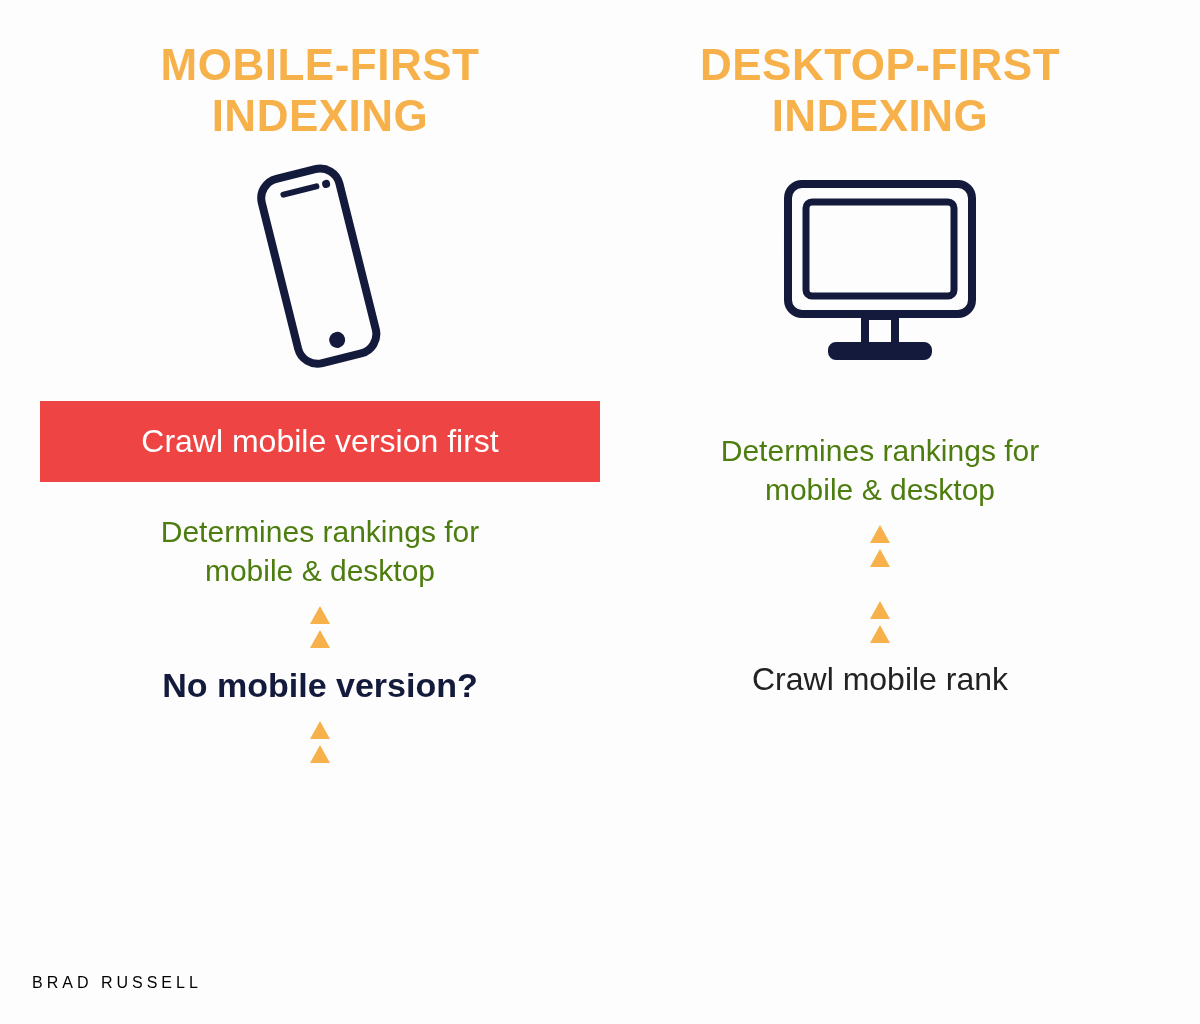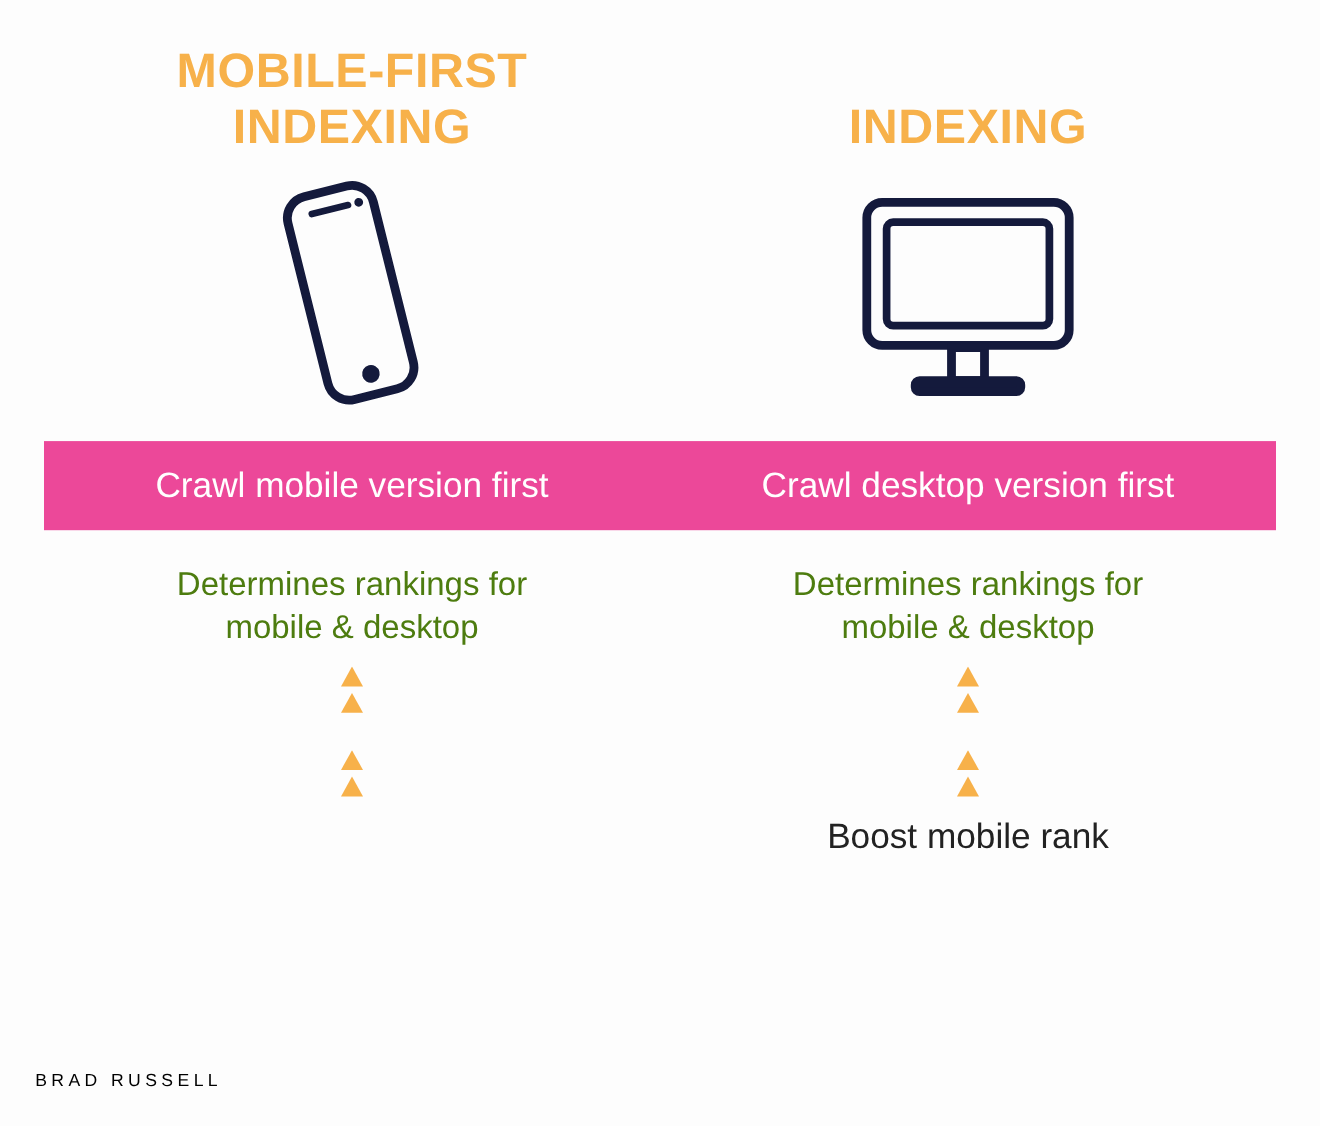--- a/index.html
+++ b/index.html
@@ -30,21 +30,21 @@
     text-align: center;
     letter-spacing: 0.5px;
   }
   .icon-area {
     height: 260px;
     display: flex;
     align-items: center;
     justify-content: center;
   }
   .banner {
-    background: #ec4899;
+    background: #ef4444;
     color: #ffffff;
     font-size: 32px;
     font-weight: 400;
     text-align: center;
     padding: 22px 10px;
     width: 100%;
   }
   .muted {
     color: #4d7c0f;
     font-size: 30px;
@@ -114,48 +114,48 @@
       <span>mobile &amp; desktop</span>
     </div>
 
     <div class="arrow">
       <svg width="28" height="44" viewBox="0 0 28 44">
         <polygon points="14,0 24,18 4,18" fill="#F7B14A"></polygon>
         <polygon points="14,24 24,42 4,42" fill="#F7B14A"></polygon>
       </svg>
     </div>
 
+    <div class="question">No mobile version?</div>
 
     <div class="arrow">
       <svg width="28" height="44" viewBox="0 0 28 44">
         <polygon points="14,0 24,18 4,18" fill="#F7B14A"></polygon>
         <polygon points="14,24 24,42 4,42" fill="#F7B14A"></polygon>
       </svg>
     </div>
 
   </div>
 
   <div class="col">
     <div class="title">
-      <br>
+      <span>DESKTOP-FIRST</span><br>
       <span>INDEXING</span>
     </div>
 
     <div class="icon-area">
       <svg width="220" height="210" viewBox="0 0 220 210">
         <g fill="none" stroke="#141A3C">
           <rect x="18" y="18" width="184" height="130" rx="14" ry="14" stroke-width="8"></rect>
           <rect x="36" y="36" width="148" height="94" rx="6" ry="6" stroke-width="7"></rect>
           <rect x="95" y="150" width="30" height="30" stroke-width="8" fill="none"></rect>
           <rect x="62" y="180" width="96" height="10" rx="4" ry="4" stroke-width="8" fill="#141A3C"></rect>
         </g>
       </svg>
     </div>
 
-    <div class="banner">Crawl desktop version first</div>
 
     <div class="muted">
       <span>Determines rankings for</span><br>
       <span>mobile &amp; desktop</span>
     </div>
 
     <div class="arrow">
       <svg width="28" height="44" viewBox="0 0 28 44">
         <polygon points="14,0 24,18 4,18" fill="#F7B14A"></polygon>
         <polygon points="14,24 24,42 4,42" fill="#F7B14A"></polygon>
@@ -163,18 +163,18 @@
     </div>
 
 
     <div class="arrow">
       <svg width="28" height="44" viewBox="0 0 28 44">
         <polygon points="14,0 24,18 4,18" fill="#F7B14A"></polygon>
         <polygon points="14,24 24,42 4,42" fill="#F7B14A"></polygon>
       </svg>
     </div>
 
-    <div class="final">Boost mobile rank</div>
+    <div class="final">Crawl mobile rank</div>
   </div>
 
 </div>
 
 <div class="footer">BRAD RUSSELL</div>
 
 </body></html>

